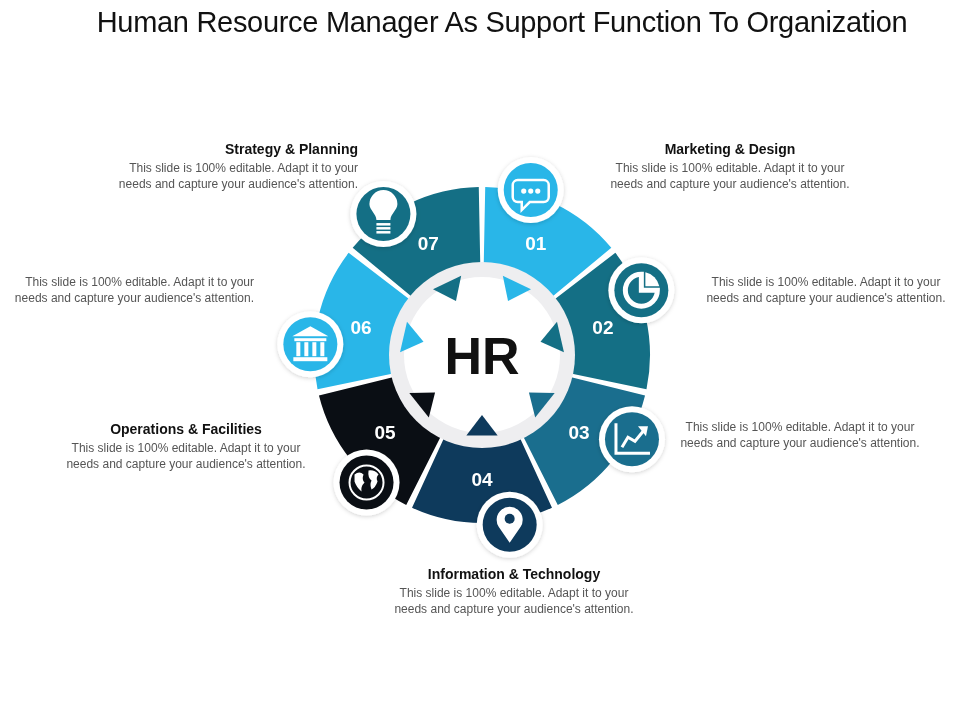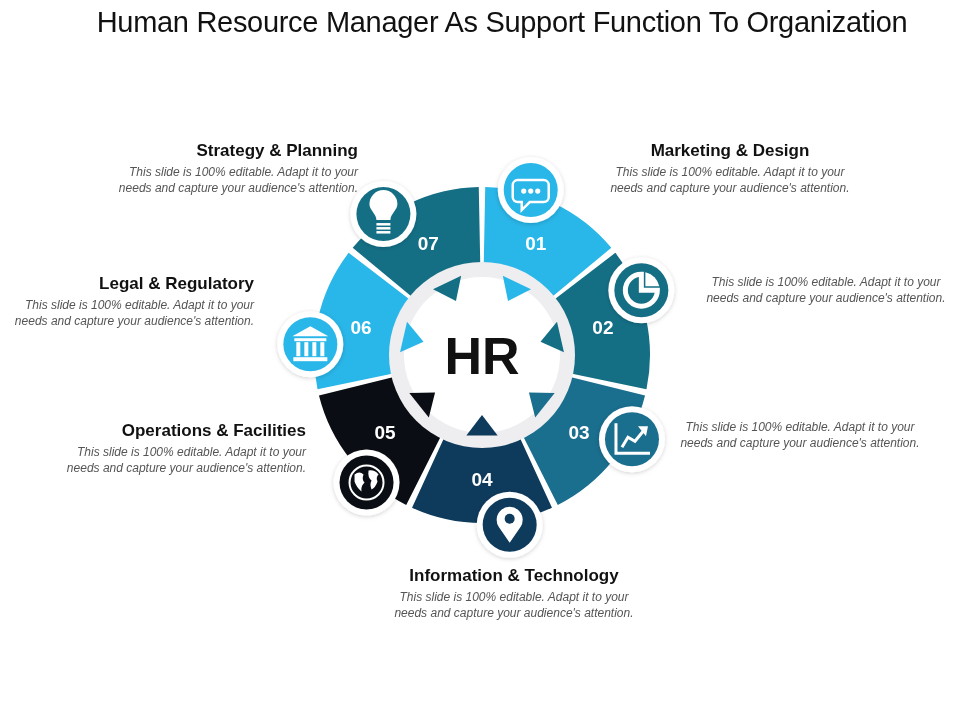--- a/index.html
+++ b/index.html
@@ -1,21 +1,21 @@
 <!DOCTYPE html>
 <html><head>
 <meta charset="utf-8">
 <style>
   html, body { margin: 0; padding: 0; background: #ffffff; }
   body { width: 960px; height: 720px; position: relative; overflow: hidden; font-family: "Liberation Sans", sans-serif; }
   .title { position: absolute; left: 0; top: 6px; width: 960px; text-align: center; font-size: 29px; color: #111; letter-spacing: -0.3px; padding-left: 22px; }
   .wheel { position: absolute; left: 0; top: 0; width: 960px; height: 720px; }
   .label { position: absolute; width: 240px; }
-  .label .h { font-weight: bold; font-size: 17px; color: #111; margin-bottom: 3px; white-space: nowrap; }
-  .label .d { font-style: italic; font-size: 12px; color: #555; line-height: 16px; }
+  .label .h { font-weight: bold; font-size: 14px; color: #111; margin-bottom: 3px; white-space: nowrap; }
+  .label .d { font-size: 12px; color: #555; line-height: 16px; }
   .right { text-align: center; }
   .left { text-align: right; }
   .center { text-align: center; }
 </style>
 </head>
 <body>
 
 <div class="title">Human Resource Manager As Support Function To Organization</div>
 
 <svg class="wheel" viewBox="0 0 960 720" xmlns="http://www.w3.org/2000/svg">
@@ -132,24 +132,23 @@
 <div class="label right" style="left:706px; top:274px;">
   <div class="d">This slide is 100% editable. Adapt it to your needs and capture your audience's attention.</div>
 </div>
 <div class="label right" style="left:680px; top:419px;">
   <div class="d">This slide is 100% editable. Adapt it to your needs and capture your audience's attention.</div>
 </div>
 <div class="label center" style="left:362px; top:566px;margin-left:32px;">
   <div class="h">Information &amp; Technology</div>
   <div class="d">This slide is 100% editable. Adapt it to your needs and capture your audience's attention.</div>
 </div>
-<div class="label left" style="left:66px; top:421px;">
+<div class="label left" style="left:66px; top:421px;text-align:center;">
   <div class="h">Operations &amp; Facilities</div>
   <div class="d">This slide is 100% editable. Adapt it to your needs and capture your audience's attention.</div>
 </div>
 <div class="label left" style="left:14px; top:274px;">
-  <div class="h">Legal &amp; Regulatory</div>
   <div class="d">This slide is 100% editable. Adapt it to your needs and capture your audience's attention.</div>
 </div>
 <div class="label left" style="left:118px; top:141px;">
   <div class="h">Strategy &amp; Planning</div>
   <div class="d">This slide is 100% editable. Adapt it to your needs and capture your audience's attention.</div>
 </div>
 
 </body></html>

